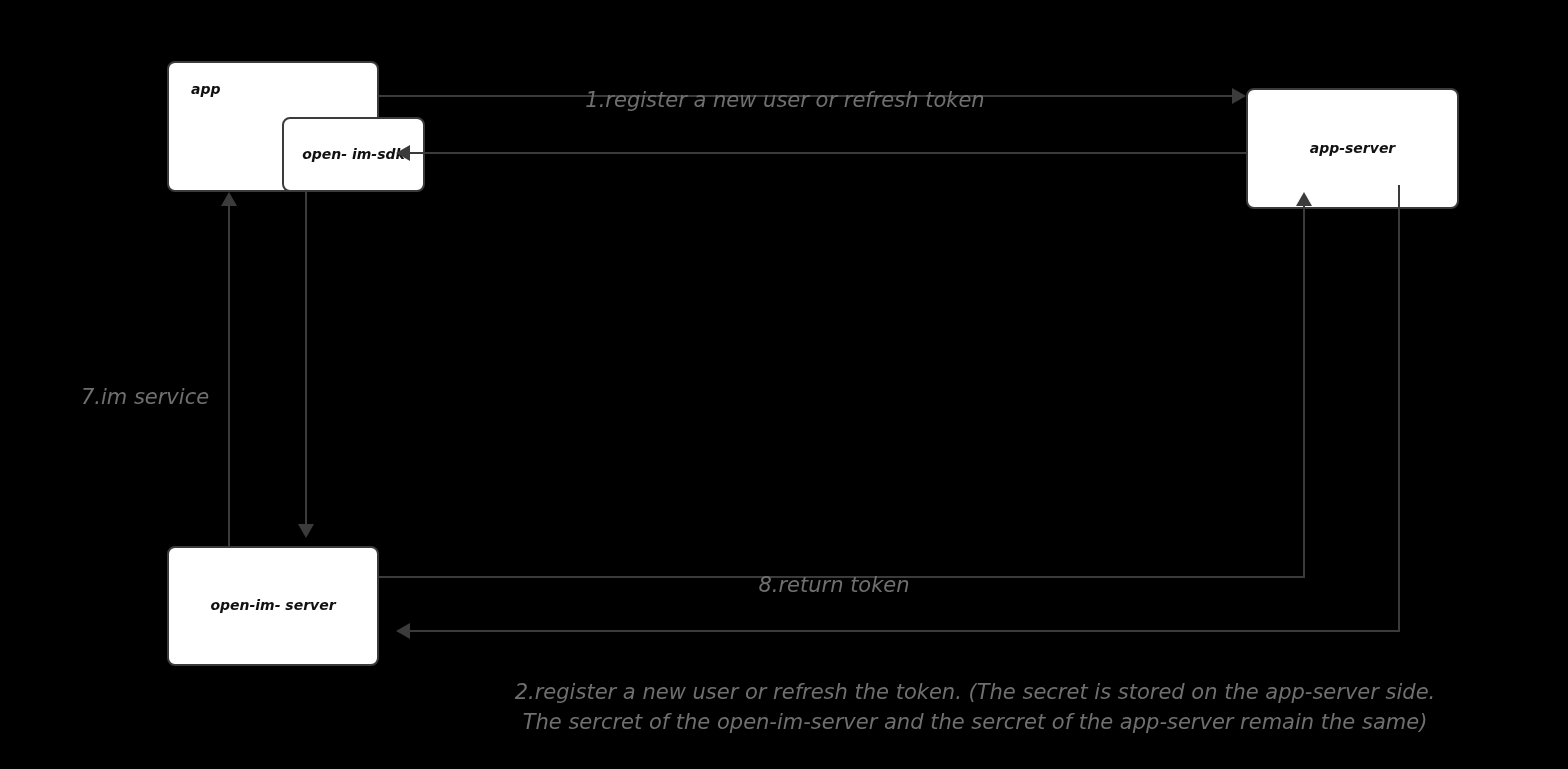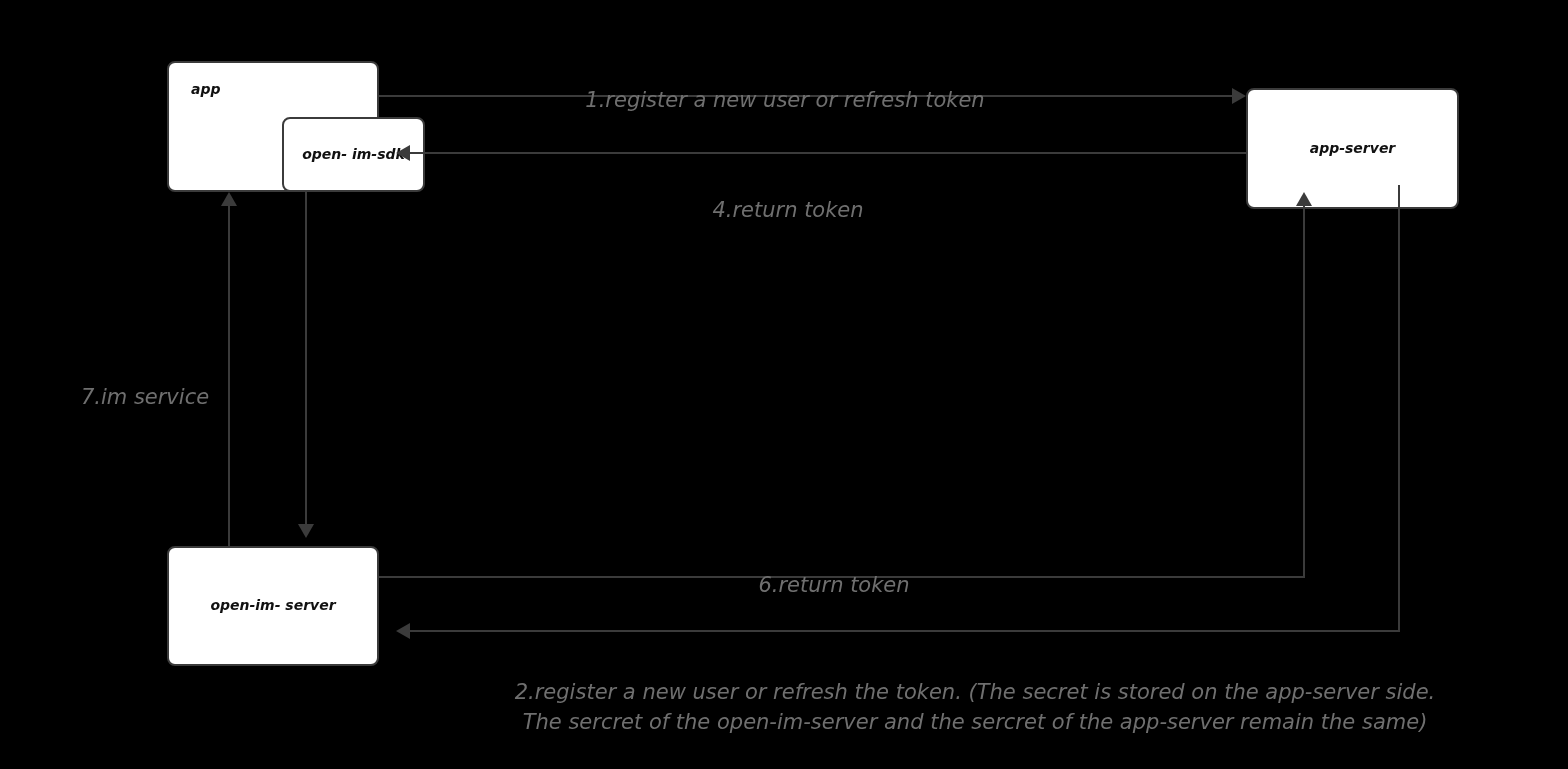--- a/index.html
+++ b/index.html
@@ -100,33 +100,32 @@
     <span>open-im-
 server</span>
   </div>
 
   <div class="edge h" style="left:379px; top:95px; width:859px;"></div>
   <div class="arrow right" style="left:1232px; top:88px;"></div>
   <div class="label" style="left:520px; top:58px; width:530px;">1.register a new user or refresh token</div>
 
   <div class="edge h" style="left:410px; top:152px; width:836px;"></div>
   <div class="arrow left" style="left:396px; top:145px;"></div>
-  <div class="label" style="left:630px; top:168px; width:316px;">4.return token</div>
 
   <div class="edge v" style="left:305px; top:192px; height:334px;"></div>
   <div class="arrow down" style="left:298px; top:524px;"></div>
 
   <div class="edge v" style="left:228px; top:205px; height:341px;"></div>
   <div class="arrow up" style="left:221px; top:192px;"></div>
   <div class="label" style="left:35px; top:355px; width:220px;">7.im service</div>
 
   <div class="edge h" style="left:379px; top:576px; width:926px;"></div>
   <div class="edge v" style="left:1303px; top:205px; height:373px;"></div>
   <div class="arrow up" style="left:1296px; top:192px;"></div>
-  <div class="label" style="left:676px; top:543px; width:316px;">6.return token</div>
+  <div class="label" style="left:676px; top:543px; width:316px;">8.return token</div>
 
   <div class="edge v" style="left:1398px; top:185px; height:446px;"></div>
   <div class="edge h" style="left:410px; top:630px; width:990px;"></div>
   <div class="arrow left" style="left:396px; top:623px;"></div>
   <div class="label" style="left:420px; top:650px; width:1110px;">2.register a new user or refresh the token. (The secret is stored on the app-server side.
 The sercret of the open-im-server and the sercret of the app-server remain the same)</div>
 
 </div>
 
 </body></html>

